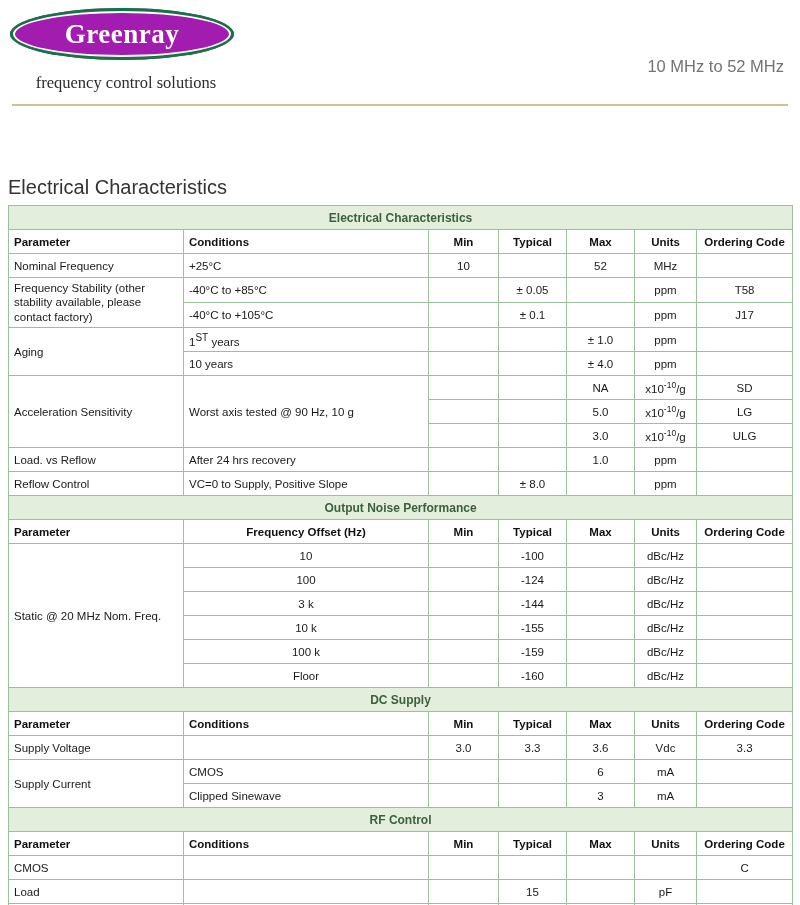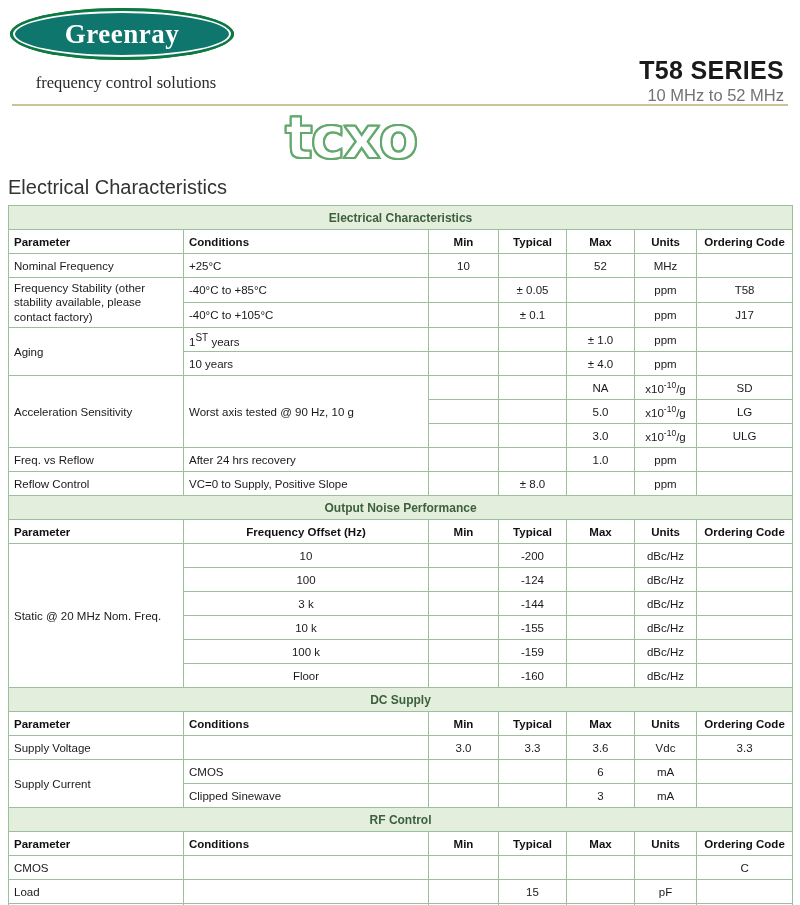--- a/index.html
+++ b/index.html
@@ -23,21 +23,21 @@
   .logo-wrap {
     position: absolute;
     left: 10px;
     top: 8px;
     width: 240px;
   }
   .logo-oval {
     width: 224px;
     height: 52px;
     border-radius: 50%;
-    background: #0f766e;
+    background: #a21caf;
     display: flex;
     align-items: center;
     justify-content: center;
     box-shadow: inset 0 0 0 3px #0c7a3e;
     text-align: center;
   }
   .logo-oval-inner {
     width: 214px;
     height: 42px;
     border-radius: 50%;
@@ -152,26 +152,24 @@
   <div class="logo-wrap">
     <div class="logo-oval">
       <div class="logo-oval-inner">
         <span class="logo-text">Greenray</span>
       </div>
     </div>
     <div class="logo-tag">frequency control solutions</div>
   </div>
 
   <div class="series-block">
-    <div class="series-title">T58 SERIES</div>
     <div class="series-sub">10 MHz to 52 MHz</div>
   </div>
 
   <div class="rule"></div>
-  <div class="tcxo-word">tcxo</div>
 </div>
 
 <div class="section-title">Electrical Characteristics</div>
 
 <table class="spec">
   <colgroup>
     <col style="width:175px">
     <col style="width:245px">
     <col style="width:70px">
     <col style="width:68px">
@@ -258,21 +256,21 @@
   </tr>
   <tr>
     <td class="c"></td>
     <td class="c"></td>
     <td class="c">3.0</td>
     <td class="c nowrap"><span>x10</span><span class="sub-small">-10</span><span>/g</span></td>
     <td class="c">ULG</td>
   </tr>
 
   <tr>
-    <td class="l">Freq. vs Reflow</td>
+    <td class="l">Load. vs Reflow</td>
     <td class="l">After 24 hrs recovery</td>
     <td class="c"></td>
     <td class="c"></td>
     <td class="c">1.0</td>
     <td class="c">ppm</td>
     <td class="c"></td>
   </tr>
   <tr>
     <td class="l">Reflow Control</td>
     <td class="l">VC=0 to Supply, Positive Slope</td>
@@ -293,21 +291,21 @@
     <td class="c">Typical</td>
     <td class="c">Max</td>
     <td class="c">Units</td>
     <td class="c">Ordering Code</td>
   </tr>
 
   <tr>
     <td class="l" rowspan="6">Static @ 20 MHz Nom. Freq.</td>
     <td class="c">10</td>
     <td class="c"></td>
-    <td class="c">-200</td>
+    <td class="c">-100</td>
     <td class="c"></td>
     <td class="c">dBc/Hz</td>
     <td class="c"></td>
   </tr>
   <tr>
     <td class="c">100</td>
     <td class="c"></td>
     <td class="c">-124</td>
     <td class="c"></td>
     <td class="c">dBc/Hz</td>

